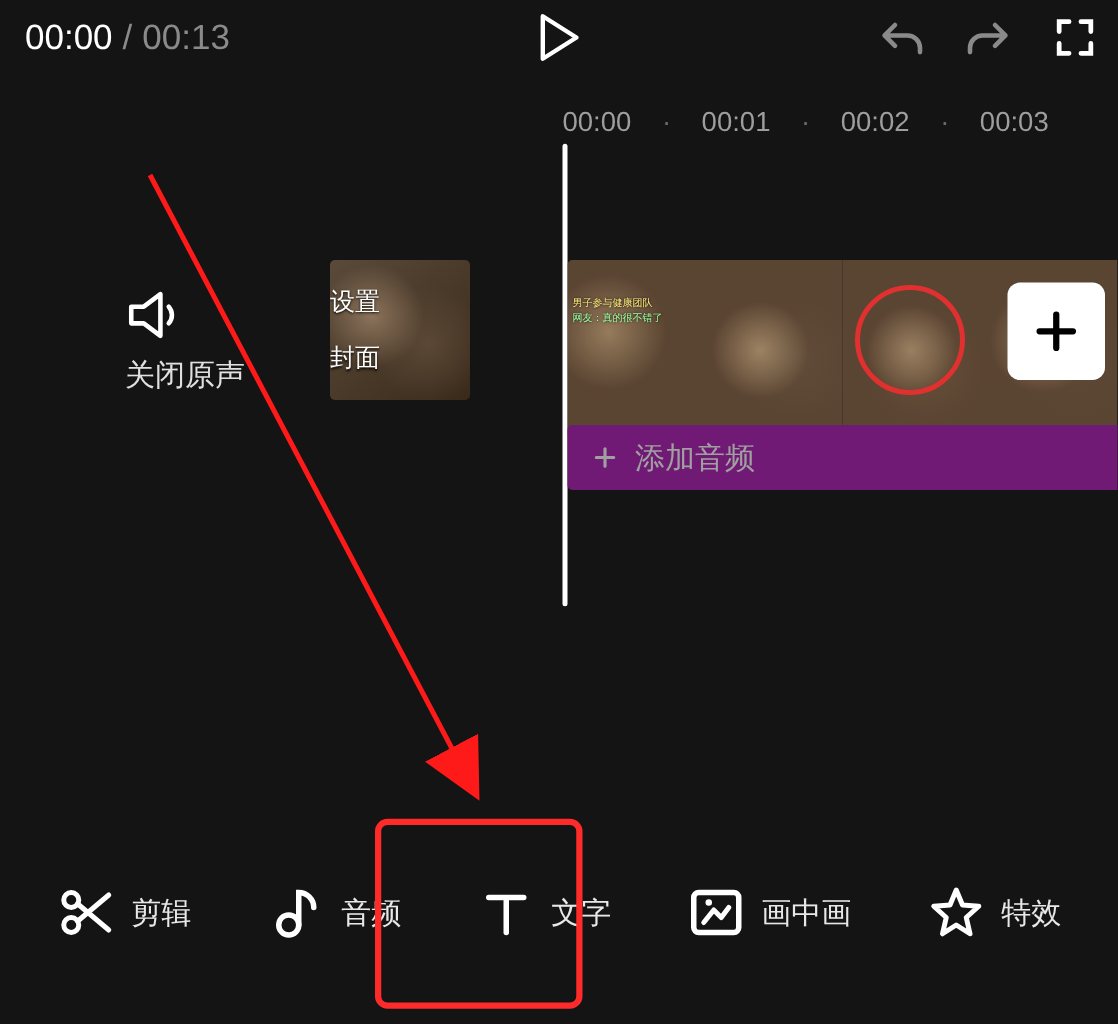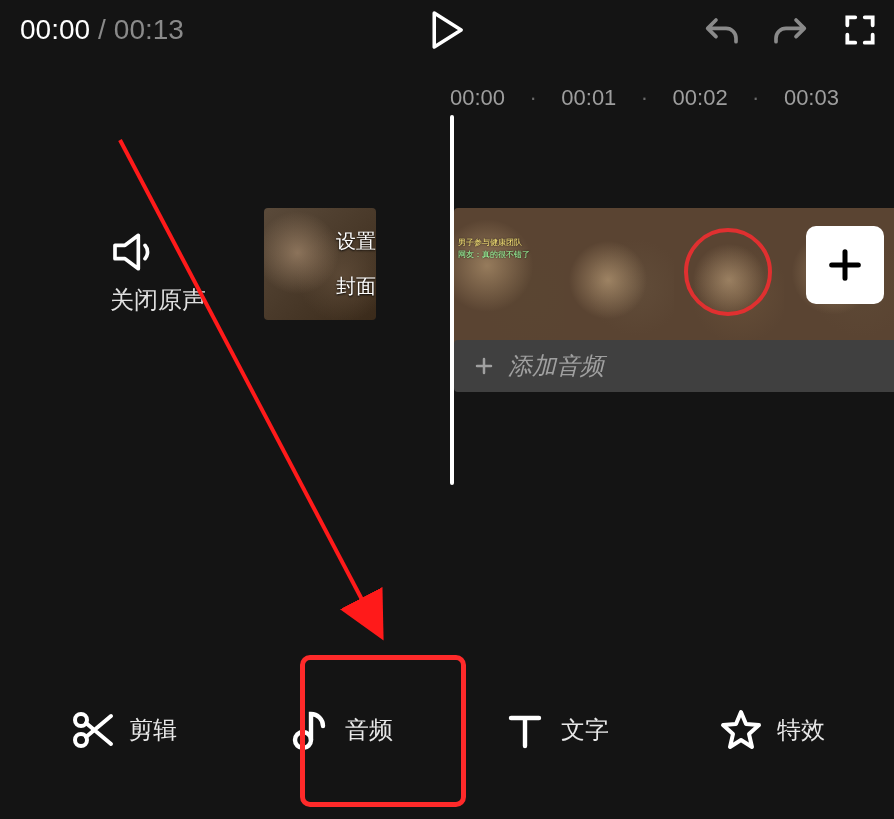--- a/index.html
+++ b/index.html
@@ -6,23 +6,23 @@
   html, body { width: 894px; height: 819px; background: #141414; font-family: -apple-system, "PingFang SC", "Microsoft YaHei", sans-serif; color: #fff; overflow: hidden; }
   .topbar { position: relative; height: 60px; display: flex; align-items: center; padding: 0 20px; }
   .time-cur { font-size: 28px; font-weight: 500; color: #fff; }
   .time-total { font-size: 28px; color: #8a8a8a; margin-left: 8px; }
   .play-btn { position: absolute; left: 50%; top: 50%; transform: translate(-50%, -50%); cursor: pointer; }
   .top-right { position: absolute; right: 15px; top: 50%; transform: translateY(-50%); display: flex; align-items: center; gap: 30px; }
   .icon-btn { cursor: pointer; display: flex; align-items: center; justify-content: center; }
   .ruler { position: absolute; top: 78px; left: 450px; right: 0; height: 40px; display: flex; align-items: center; color: #9e9e9e; font-size: 22px; }
   .ruler span { white-space: pre; }
   .ruler .dot { color: #6a6a6a; }
-  .mute-block { position: absolute; left: 110px; top: 230px; text-align: center; cursor: pointer; }
+  .mute-block { position: absolute; left: 100px; top: 230px; text-align: center; cursor: pointer; }
   .mute-label { margin-top: 10px; font-size: 24px; color: #e0e0e0; }
-  .cover-thumb { position: absolute; left: 264px; top: 208px; width: 112px; height: 112px; border-radius: 4px; background: linear-gradient(135deg,#5a4a3a,#3a2a1a); display: flex; flex-direction: column; justify-content: center; align-items: flex-end; cursor: pointer; overflow: hidden; }
+  .cover-thumb { position: absolute; left: 264px; top: 208px; width: 112px; height: 112px; border-radius: 4px; background: linear-gradient(135deg,#5a4a3a,#3a2a1a); display: flex; flex-direction: column; justify-content: center; align-items: flex-start; cursor: pointer; overflow: hidden; }
   .cover-thumb::before { content:""; position:absolute; inset:0; background:
     radial-gradient(circle at 30% 40%, rgba(180,150,120,.6), transparent 40%),
     radial-gradient(circle at 70% 60%, rgba(100,80,60,.7), transparent 45%);
   }
   .cover-thumb div { position: relative; font-size: 20px; text-shadow: 0 1px 2px #000; }
   .cover-thumb .line1 { color:#fff; }
   .cover-thumb .line2 { color:#fff; margin-top:18px; }
   .playhead { position: absolute; left: 450px; top: 115px; width: 4px; height: 370px; background: #fff; border-radius: 2px; }
   .video-track { position: absolute; left: 454px; top: 208px; right: 0; height: 144px; display: flex; border-radius: 4px 0 0 4px; overflow: hidden; }
   .clip { flex:1; min-width:0; position:relative; background:#5a4432; }
@@ -40,21 +40,21 @@
     radial-gradient(circle at 60% 60%, rgba(110,85,60,.6), transparent 45%);
   }
   .clip.c3::after { content:""; position:absolute; left:10px; top:20px; width:80px; height:80px; border:4px solid #e03030; border-radius:50%; }
   .clip.c4::before { background:
     radial-gradient(circle at 45% 45%, rgba(195,165,125,.55), transparent 42%),
     radial-gradient(circle at 70% 55%, rgba(95,75,55,.65), transparent 45%);
   }
   .clip .sub { position:absolute; left:4px; top:30px; font-size:8px; line-height:10px; color:#ffea7a; text-shadow:0 0 2px #000; }
   .clip .sub2 { top:42px; color:#9effa0; }
   .add-clip { position: absolute; right: 10px; top: 226px; width: 78px; height: 78px; background: #fff; border-radius: 10px; display: flex; align-items: center; justify-content: center; cursor: pointer; z-index:3; }
-  .audio-track { position: absolute; left: 454px; top: 340px; right: 0; height: 52px; background: #404040; border-radius: 4px 0 0 4px; display: flex; align-items: center; padding-left: 18px; color: #a0a0a0; font-size: 24px; cursor: pointer; gap: 12px; font-style: italic; }
+  .audio-track { position: absolute; left: 454px; top: 340px; right: 0; height: 52px; background: #701a75; border-radius: 4px 0 0 4px; display: flex; align-items: center; padding-left: 18px; color: #a0a0a0; font-size: 24px; cursor: pointer; gap: 12px; }
   .arrow { position: absolute; pointer-events: none; }
   .bottom-bar { position: absolute; bottom: 10px; left: 0; right: 0; height: 150px; display: flex; align-items: center; justify-content: space-around; padding: 0 15px 8px; }
   .tool { display: flex; flex-direction: row; align-items: center; gap: 12px; cursor: pointer; min-width: 100px; }
   .tool-label { font-size: 24px; color: #e8e8e8; }
   .highlight { position: absolute; border: 5px solid #ff2a2a; border-radius: 10px; left: 300px; bottom: 12px; width: 166px; height: 152px; pointer-events:none; }
   svg { display:block; }
 </style>
 </head>
 <body>
 
@@ -165,20 +165,28 @@
   </div>
 
   <div class="tool">
     <svg width="48" height="48" viewBox="0 0 24 24">
       <path d="M5 6 H19 M12 6 V20" stroke="#fff" stroke-width="2.2" stroke-linecap="round"></path>
     </svg>
     <span class="tool-label">文字</span>
   </div>
 
 
+  <div class="tool">
+    <svg width="48" height="48" viewBox="0 0 24 24">
+      <rect x="3" y="4" width="18" height="16" rx="2" fill="none" stroke="#fff" stroke-width="2.2"></rect>
+      <path d="M7 16 L11 11 L14 14 L17 10" fill="none" stroke="#fff" stroke-width="2" stroke-linecap="round" stroke-linejoin="round"></path>
+      <circle cx="9" cy="8" r="1.3" fill="#fff"></circle>
+    </svg>
+    <span class="tool-label">画中画</span>
+  </div>
 
   <div class="tool">
     <svg width="48" height="48" viewBox="0 0 24 24">
       <path d="M12 3 L14.5 9 L21 9.5 L16 14 L17.5 20.5 L12 17 L6.5 20.5 L8 14 L3 9.5 L9.5 9 Z" fill="none" stroke="#fff" stroke-width="2" stroke-linejoin="round"></path>
     </svg>
     <span class="tool-label">特效</span>
   </div>
 
 </div>
 

